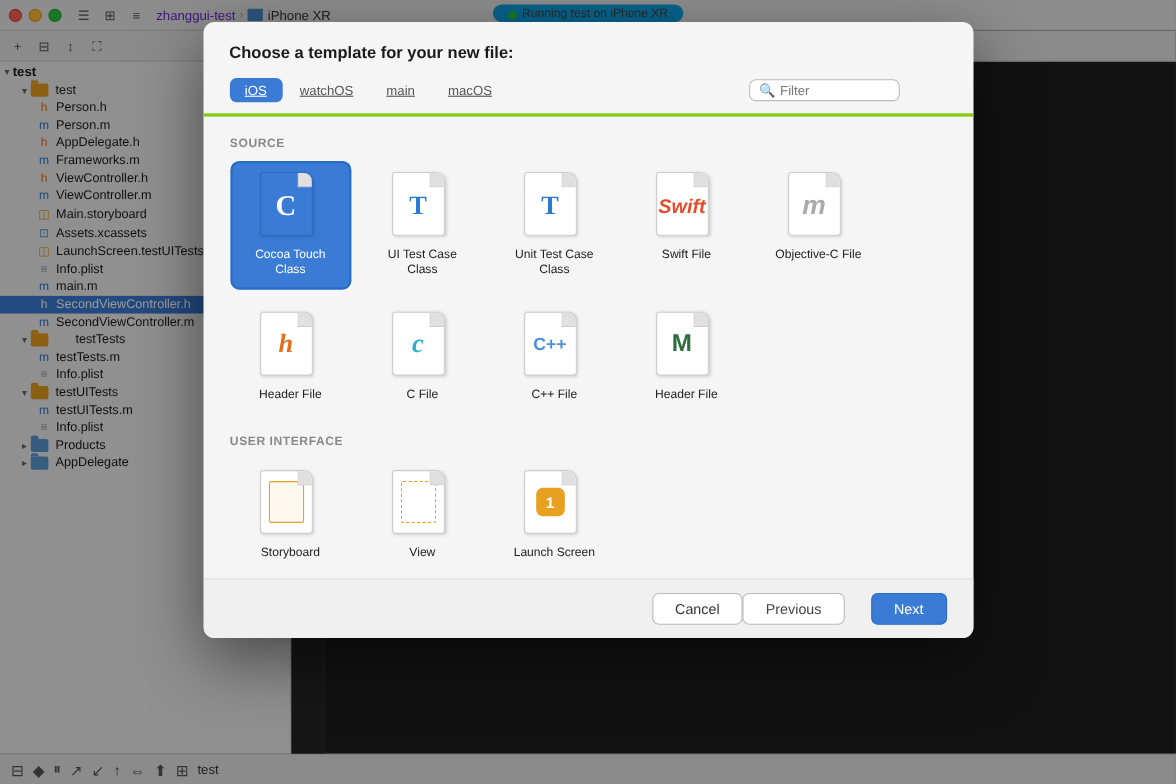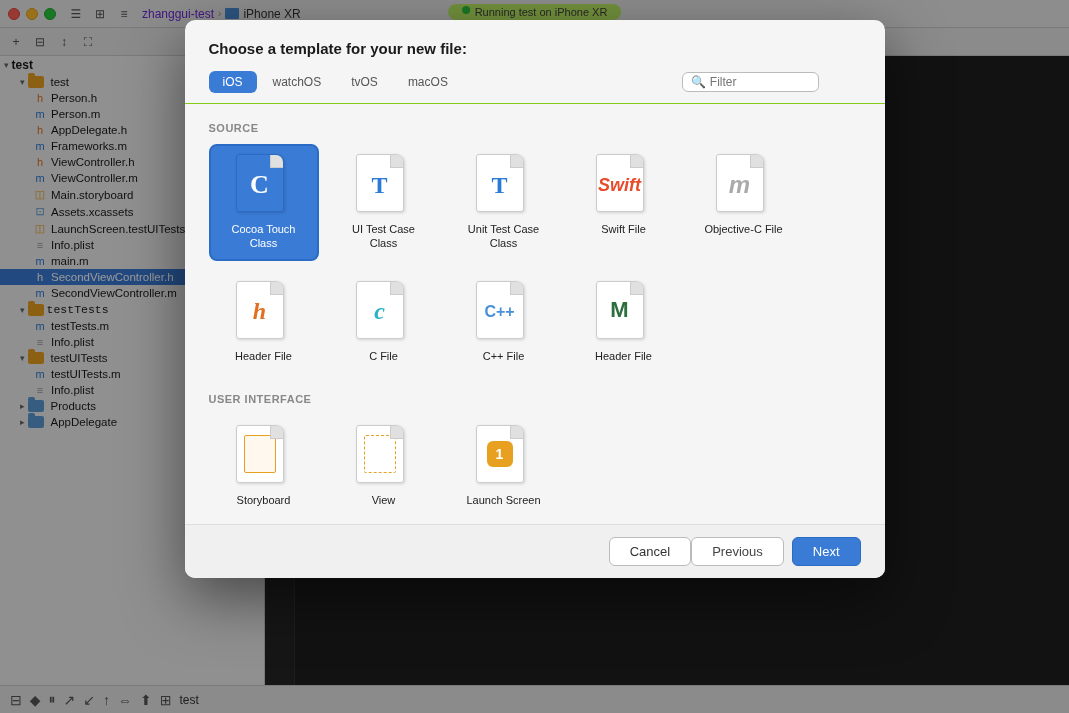--- a/index.html
+++ b/index.html
@@ -54,26 +54,26 @@
       background: #4a90d9;
       border-radius: 1px;
       position: relative;
     }
 
     .status-bar {
       position: absolute;
       left: 50%;
       transform: translateX(-50%);
       top: 4px;
-      background: #bef264;
+      background: #0ea5e9;
       border-radius: 10px;
       padding: 2px 14px;
       font-size: 11px;
       color: #444;
-      display: flex; align-items: flex-start; gap: 5px;
+      display: flex; align-items: flex-end; gap: 5px;
     }
     .status-dot { width: 8px; height: 8px; background: #28c940; border-radius: 50%; }
 
     
     .main-layout {
       display: flex;
       height: calc(713px - 28px - 28px);
       position: relative;
     }
 
@@ -196,40 +196,41 @@
     }
     .modal {
       background: #f5f5f5;
       border-radius: 10px;
       width: 700px;
       box-shadow: 0 20px 60px rgba(0,0,0,0.5);
       overflow: hidden;
     }
     .modal-header {
       padding: 20px 24px 10px 24px;
-      border-bottom: 1px solid #84cc16;
+      border-bottom: 3px solid #84cc16;
     }
     .modal-title {
       font-size: 15px;
       font-weight: 600;
       color: #1a1a1a;
       margin-bottom: 14px;
     }
     .tab-bar {
       display: flex;
       gap: 2px;
     }
     .tab-btn {
       padding: 4px 14px;
       border-radius: 6px;
       border: none;
       font-size: 12px;
       cursor: pointer;
       background: transparent;
       color: #555;
+      text-decoration: underline;
     }
     .tab-btn.active {
       background: #3a7bd5;
       color: white;
     }
     .filter-box {
       margin-left: auto;
       display: flex; align-items: center;
       border: 1px solid #bbb;
       border-radius: 6px;
@@ -590,21 +591,21 @@
       <span>SecondViewController.h</span>
     </div>
     <div class="sidebar-item sidebar-indent-2">
       <span class="file-icon letter-blue">m</span>
       <span>SecondViewController.m</span>
     </div>
 
     <div class="sidebar-item sidebar-indent-1">
       <span class="disclosure">▾</span>
       <span class="folder-icon-small"></span>
-      <span style="margin-left:0;font-family:Liberation Mono, monospace;">testTests</span>
+      <span style="margin-left:22px;">testTests</span>
     </div>
     <div class="sidebar-item sidebar-indent-2">
       <span class="file-icon letter-blue">m</span>
       <span>testTests.m</span>
     </div>
     <div class="sidebar-item sidebar-indent-2">
       <span class="file-icon" style="color:#999;">≡</span>
       <span>Info.plist</span>
     </div>
 
@@ -700,21 +701,21 @@
 </div>
 
 <div class="modal-overlay">
   <div class="modal">
     <div class="modal-header">
       <div class="modal-title">Choose a template for your new file:</div>
       <div class="tab-bar-header">
         <div class="tab-bar">
           <button class="tab-btn active">iOS</button>
           <button class="tab-btn">watchOS</button>
-          <button class="tab-btn">tvOS</button>
+          <button class="tab-btn">main</button>
           <button class="tab-btn">macOS</button>
         </div>
         <div class="filter-box" style="margin-left: 220px;">
           <span class="search-icon-small">🔍</span>
           <input class="filter-input" type="text" placeholder="Filter" style="">
         </div>
       </div>
     </div>
 
     <div class="modal-body">
@@ -832,19 +833,19 @@
               <div class="launch-badge">1</div>
             </div>
           </div>
           <span class="template-name">Launch Screen</span>
         </div>
       </div>
     </div>
 
     <div class="modal-footer">
       <button class="btn btn-cancel">Cancel</button>
-      <div style="display:flex; gap:8px;">
+      <div style="display:flex; gap:24px;">
         <button class="btn btn-secondary">Previous</button>
         <button class="btn btn-primary">Next</button>
       </div>
     </div>
   </div>
 </div>
 
 </body></html>

